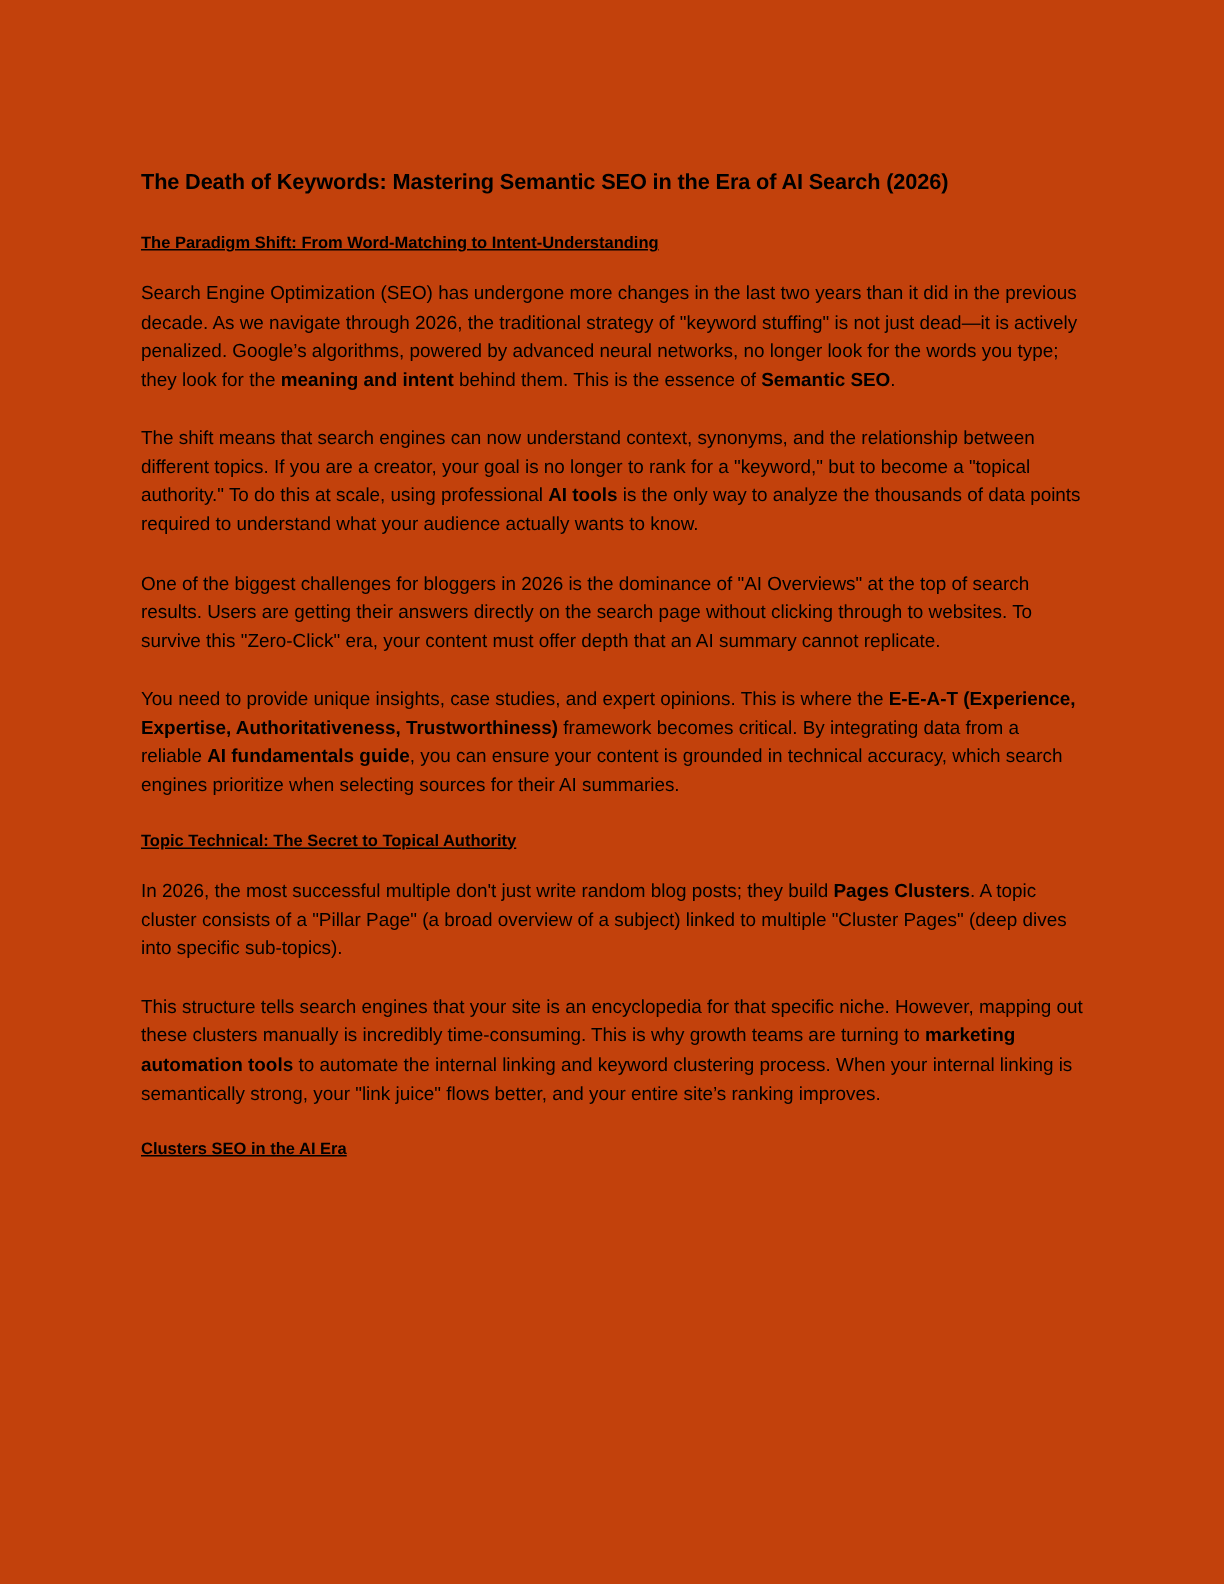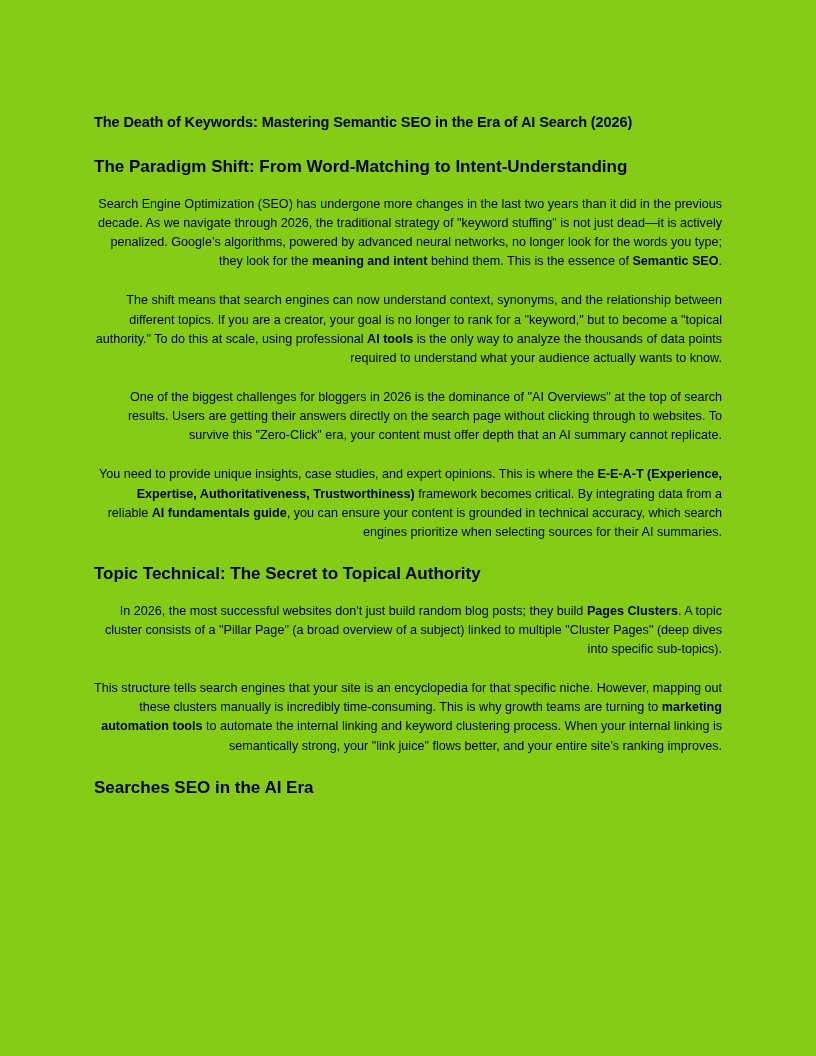--- a/index.html
+++ b/index.html
@@ -6,70 +6,71 @@
     margin: 0;
     padding: 0;
     background: #e8e8e8;
   }
   body {
     font-family: "Liberation Sans", sans-serif;
   }
   .page {
     width: 816px;
     height: 1056px;
-    background: #84cc16;
+    background: #c2410c;
     margin: 0 auto;
     position: relative;
     box-sizing: border-box;
     overflow: hidden;
   }
   .content {
     position: absolute;
     left: 94px;
     top: 112px;
     width: 628px;
   }
   h1.doc-title {
     font-size: 14.5px;
     line-height: 1.45;
     font-weight: bold;
     color: #000;
     margin: 0 0 22px 0;
     letter-spacing: -0.1px;
   }
   h2.section-heading {
-    font-size: 17px;
+    font-size: 11px;
     line-height: 1.4;
     font-weight: bold;
     color: #000;
     margin: 0 0 16px 0;
+    text-decoration: underline;
   }
   p.body-text {
     font-size: 12.6px;
     line-height: 1.52;
     color: #000;
     margin: 0 0 20px 0;
-    text-align: right;
+    text-align: left;
   }
   p.body-text:last-child {
     margin-bottom: 0;
   }
   b { font-weight: bold; }
 </style>
 </head>
 <body>
 
 <div class="page">
   <div class="content">
     <h1 class="doc-title">The Death of Keywords: Mastering Semantic SEO in the Era of AI Search (2026)</h1>
     <div id="sections-root">
         <h2 class="section-heading">The Paradigm Shift: From Word-Matching to Intent-Understanding</h2>
         <p class="body-text"><span>Search Engine Optimization (SEO) has undergone more changes in the last two years than it did in the previous decade. As we navigate through 2026, the traditional strategy of "keyword stuffing" is not just dead—it is actively penalized. Google’s algorithms, powered by advanced neural networks, no longer look for the words you type; they look for the </span><b>meaning and intent</b><span> behind them. This is the essence of </span><b>Semantic SEO</b><span>.</span></p>
         <p class="body-text"><span>The shift means that search engines can now understand context, synonyms, and the relationship between different topics. If you are a creator, your goal is no longer to rank for a "keyword," but to become a "topical authority." To do this at scale, using professional </span><b>AI tools</b><span> is the only way to analyze the thousands of data points required to understand what your audience actually wants to know.</span></p>
         <p class="body-text"><span>One of the biggest challenges for bloggers in 2026 is the dominance of "AI Overviews" at the top of search results. Users are getting their answers directly on the search page without clicking through to websites. To survive this "Zero-Click" era, your content must offer depth that an AI summary cannot replicate.</span></p>
         <p class="body-text"><span>You need to provide unique insights, case studies, and expert opinions. This is where the </span><b>E-E-A-T (Experience, Expertise, Authoritativeness, Trustworthiness)</b><span> framework becomes critical. By integrating data from a reliable </span><b>AI fundamentals guide</b><span>, you can ensure your content is grounded in technical accuracy, which search engines prioritize when selecting sources for their AI summaries.</span></p>
         <h2 class="section-heading">Topic Technical: The Secret to Topical Authority</h2>
-        <p class="body-text"><span>In 2026, the most successful websites don't just build random blog posts; they build </span><b>Pages Clusters</b><span>. A topic cluster consists of a "Pillar Page" (a broad overview of a subject) linked to multiple "Cluster Pages" (deep dives into specific sub-topics).</span></p>
+        <p class="body-text"><span>In 2026, the most successful multiple don't just write random blog posts; they build </span><b>Pages Clusters</b><span>. A topic cluster consists of a "Pillar Page" (a broad overview of a subject) linked to multiple "Cluster Pages" (deep dives into specific sub-topics).</span></p>
         <p class="body-text"><span>This structure tells search engines that your site is an encyclopedia for that specific niche. However, mapping out these clusters manually is incredibly time-consuming. This is why growth teams are turning to </span><b>marketing automation tools</b><span> to automate the internal linking and keyword clustering process. When your internal linking is semantically strong, your "link juice" flows better, and your entire site’s ranking improves.</span></p>
-        <h2 class="section-heading">Searches SEO in the AI Era</h2>
+        <h2 class="section-heading">Clusters SEO in the AI Era</h2>
       </div>
   </div>
 </div>
 
 </body></html>

